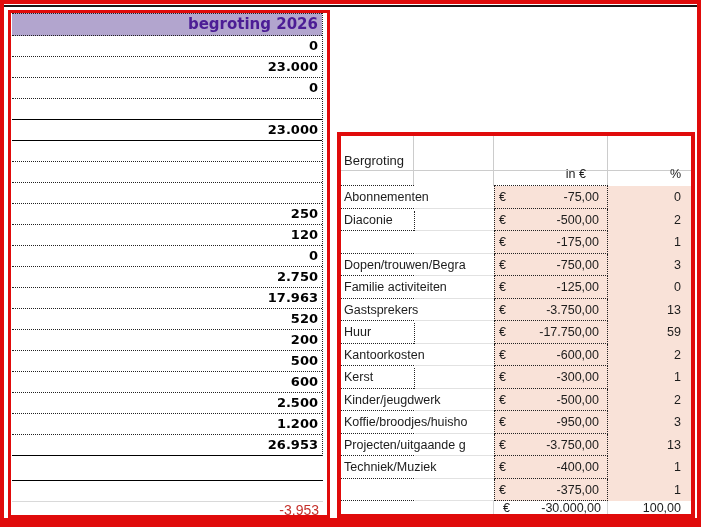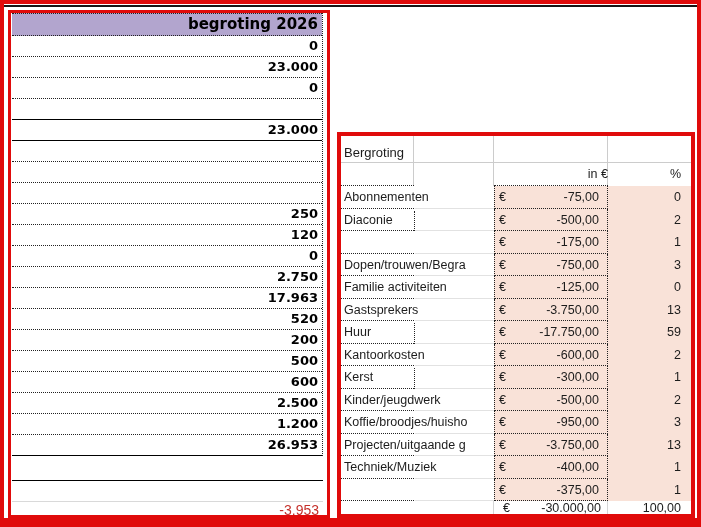--- a/index.html
+++ b/index.html
@@ -15,37 +15,37 @@
   #topline { position:absolute; left:4px; right:4px; top:5px; height:2px; background:#161616; }
 
   
   #leftbox { position:absolute; left:8px; top:10px; width:322px; height:508px;
              border:3px solid var(--red,#e00b0b); background:#fff; }
   #lcells  { position:absolute; left:1px; top:0; width:311px; border-right:1px dotted #222; }
   .lrow { height:21px; line-height:20px; text-align:right; padding-right:4px;
           font-family:"DejaVu Sans",sans-serif; font-weight:bold; font-size:13px; color:#000;
           border-bottom:1px dotted #222; }
   .lheader { height:23px; line-height:21px; font-size:15px; background:var(--lav,#b2a5ce);
-             border-top:1px dotted #222; color:#000000; }
+             border-top:1px dotted #222; color:#4c1d95; }
   .lrow.solid { border-bottom:1px solid #000; }
   .lrow.dbl   { border-bottom:1px solid #000; }
   .double-line2 { position:absolute; left:1px; top:467px; width:311px; height:1px; background:#000; }
   .lblank  { position:absolute; left:1px; top:468px; width:311px; height:21px; border-bottom:1px solid #d9d9d9; }
   .lresult { position:absolute; left:1px; top:490px; width:311px; height:14px; line-height:14px;
              text-align:right; padding-right:4px; color:var(--neg,#c5312b); font-size:14px; }
 
   
   #rightbox { position:absolute; left:337px; top:132px; width:358px; height:386px;
               border:4px solid var(--red,#e00b0b); background:#fff; }
   .gv  { position:absolute; width:1px; background:#cccccc; top:0; height:50px; }
   .gv1 { left:72px; } .gv2 { left:152px; } .gv3 { left:266px; }
-  .rtitle { position:absolute; left:0; top:0; width:350px; height:27px; border-bottom:1px solid #ccc;
+  .rtitle { position:absolute; left:0; top:8px; width:350px; height:27px; border-bottom:1px solid #ccc;
             font-size:13px; color:#1c1c1c; line-height:27px; padding:3px 0 0 3px; }
   .rcolhead { position:absolute; left:0; top:27px; width:350px; height:23px; font-size:12.5px; color:#1c1c1c; }
-  .amthead { position:absolute; left:153px; top:0; width:114px; text-align:right; padding-right:0; line-height:23px; }
+  .amthead { position:absolute; left:153px; top:0; width:114px; text-align:right; padding-right:22px; line-height:23px; }
   .pcthead { position:absolute; left:267px; top:0; width:83px;  text-align:right; padding-right:10px; line-height:23px; }
   .dotseg { position:absolute; bottom:0; height:0; border-bottom:1px dotted #222; }
   .d1 { left:0; width:73px; } .d2 { left:153px; width:114px; }
 
   #rrows { position:absolute; left:0; top:50px; width:350px; }
   .rdata { position:relative; height:22.5px; font-size:12.5px; color:#1c1c1c; }
   .lblwrap { position:absolute; left:3px; top:0; width:149px; height:100%; overflow:hidden;
              white-space:nowrap; line-height:22.5px; }
   .lbl-ub { position:absolute; left:0; bottom:0; width:73px; height:0; border-bottom:1px dotted #222; }
   .lbl-rb { position:absolute; left:73px; top:2px; bottom:0; width:0; border-left:1px dotted #222; }

